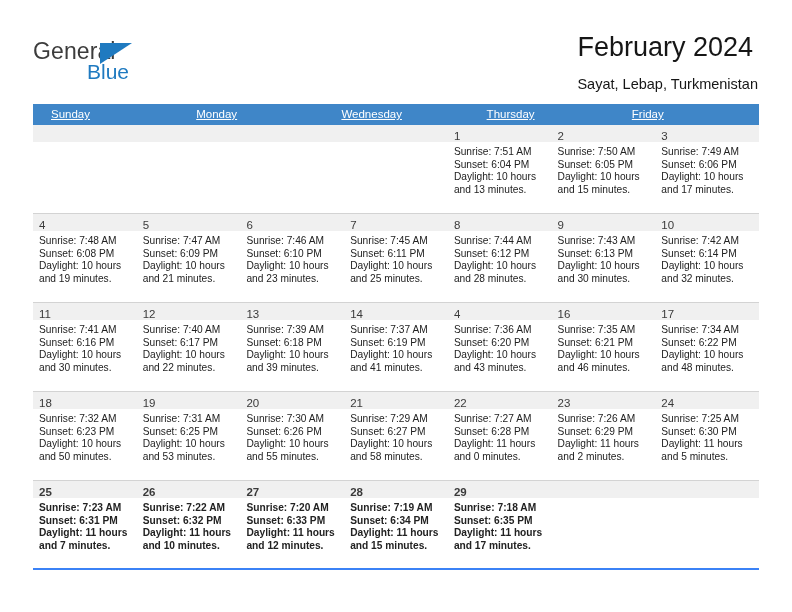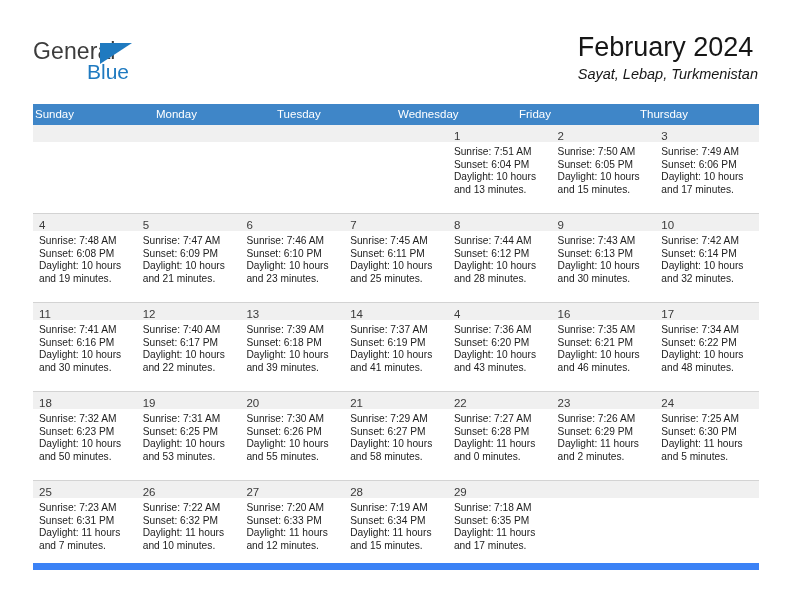--- a/index.html
+++ b/index.html
@@ -71,53 +71,55 @@
   .cal-title {
     font-size: 27px;
     color: #161616;
     line-height: 34px;
     white-space: nowrap;
   }
   .cal-subtitle {
     font-size: 14.5px;
     color: #161616;
     line-height: 20px;
+    margin-top: 10px;
     white-space: nowrap;
-    font-style: italic;
   }
 
   
   .calendar {
     position: absolute;
     left: 33px;
     top: 104px;
     width: 726px;
   }
   .weekday-row {
     display: flex;
     background: #3f86c8;
     height: 21px;
   }
   .weekday {
     flex: 1 1 0;
     color: #ffffff;
     font-size: 11.5px;
     line-height: 21px;
-    padding-left: 2px;
+    padding-left: 18px;
     box-sizing: border-box;
     white-space: nowrap;
+    text-decoration: underline;
   }
   .week-row {
     display: flex;
     height: 89px;
     border-bottom: 1px solid #d3d3d3;
     box-sizing: border-box;
   }
   .week-row.last {
-    border-bottom: 7px solid #3b82f6;
+    border-bottom: 2px solid #3b82f6;
+    font-weight: bold;
   }
   .day-cell {
     flex: 1 1 0;
     box-sizing: border-box;
     position: relative;
     padding: 0;
     overflow: hidden;
   }
   .day-cell.shaded .daynum-bar {
     background: #f0f0f0;
@@ -159,24 +161,23 @@
       <div class="cal-title">February 2024</div>
       <div class="cal-subtitle">Sayat, Lebap, Turkmenistan</div>
     </div>
 
   </div>
 
   <div class="calendar">
     <div class="weekday-row" id="weekday-row">
         <div class="weekday">Sunday</div>
         <div class="weekday">Monday</div>
-        <div class="weekday">Tuesday</div>
         <div class="weekday">Wednesday</div>
+        <div class="weekday">Thursday</div>
         <div class="weekday">Friday</div>
-        <div class="weekday">Thursday</div>
       </div>
     <div id="weeks-container">
         <div class="week-row">
           <div class="day-cell">
             <div class="daynum-bar" style="background: rgb(240, 240, 240);"><span class="daynum"></span></div>
             <div class="day-body"></div>
           </div>
           <div class="day-cell">
             <div class="daynum-bar" style="background: rgb(240, 240, 240);"><span class="daynum"></span></div>
             <div class="day-body"></div>

